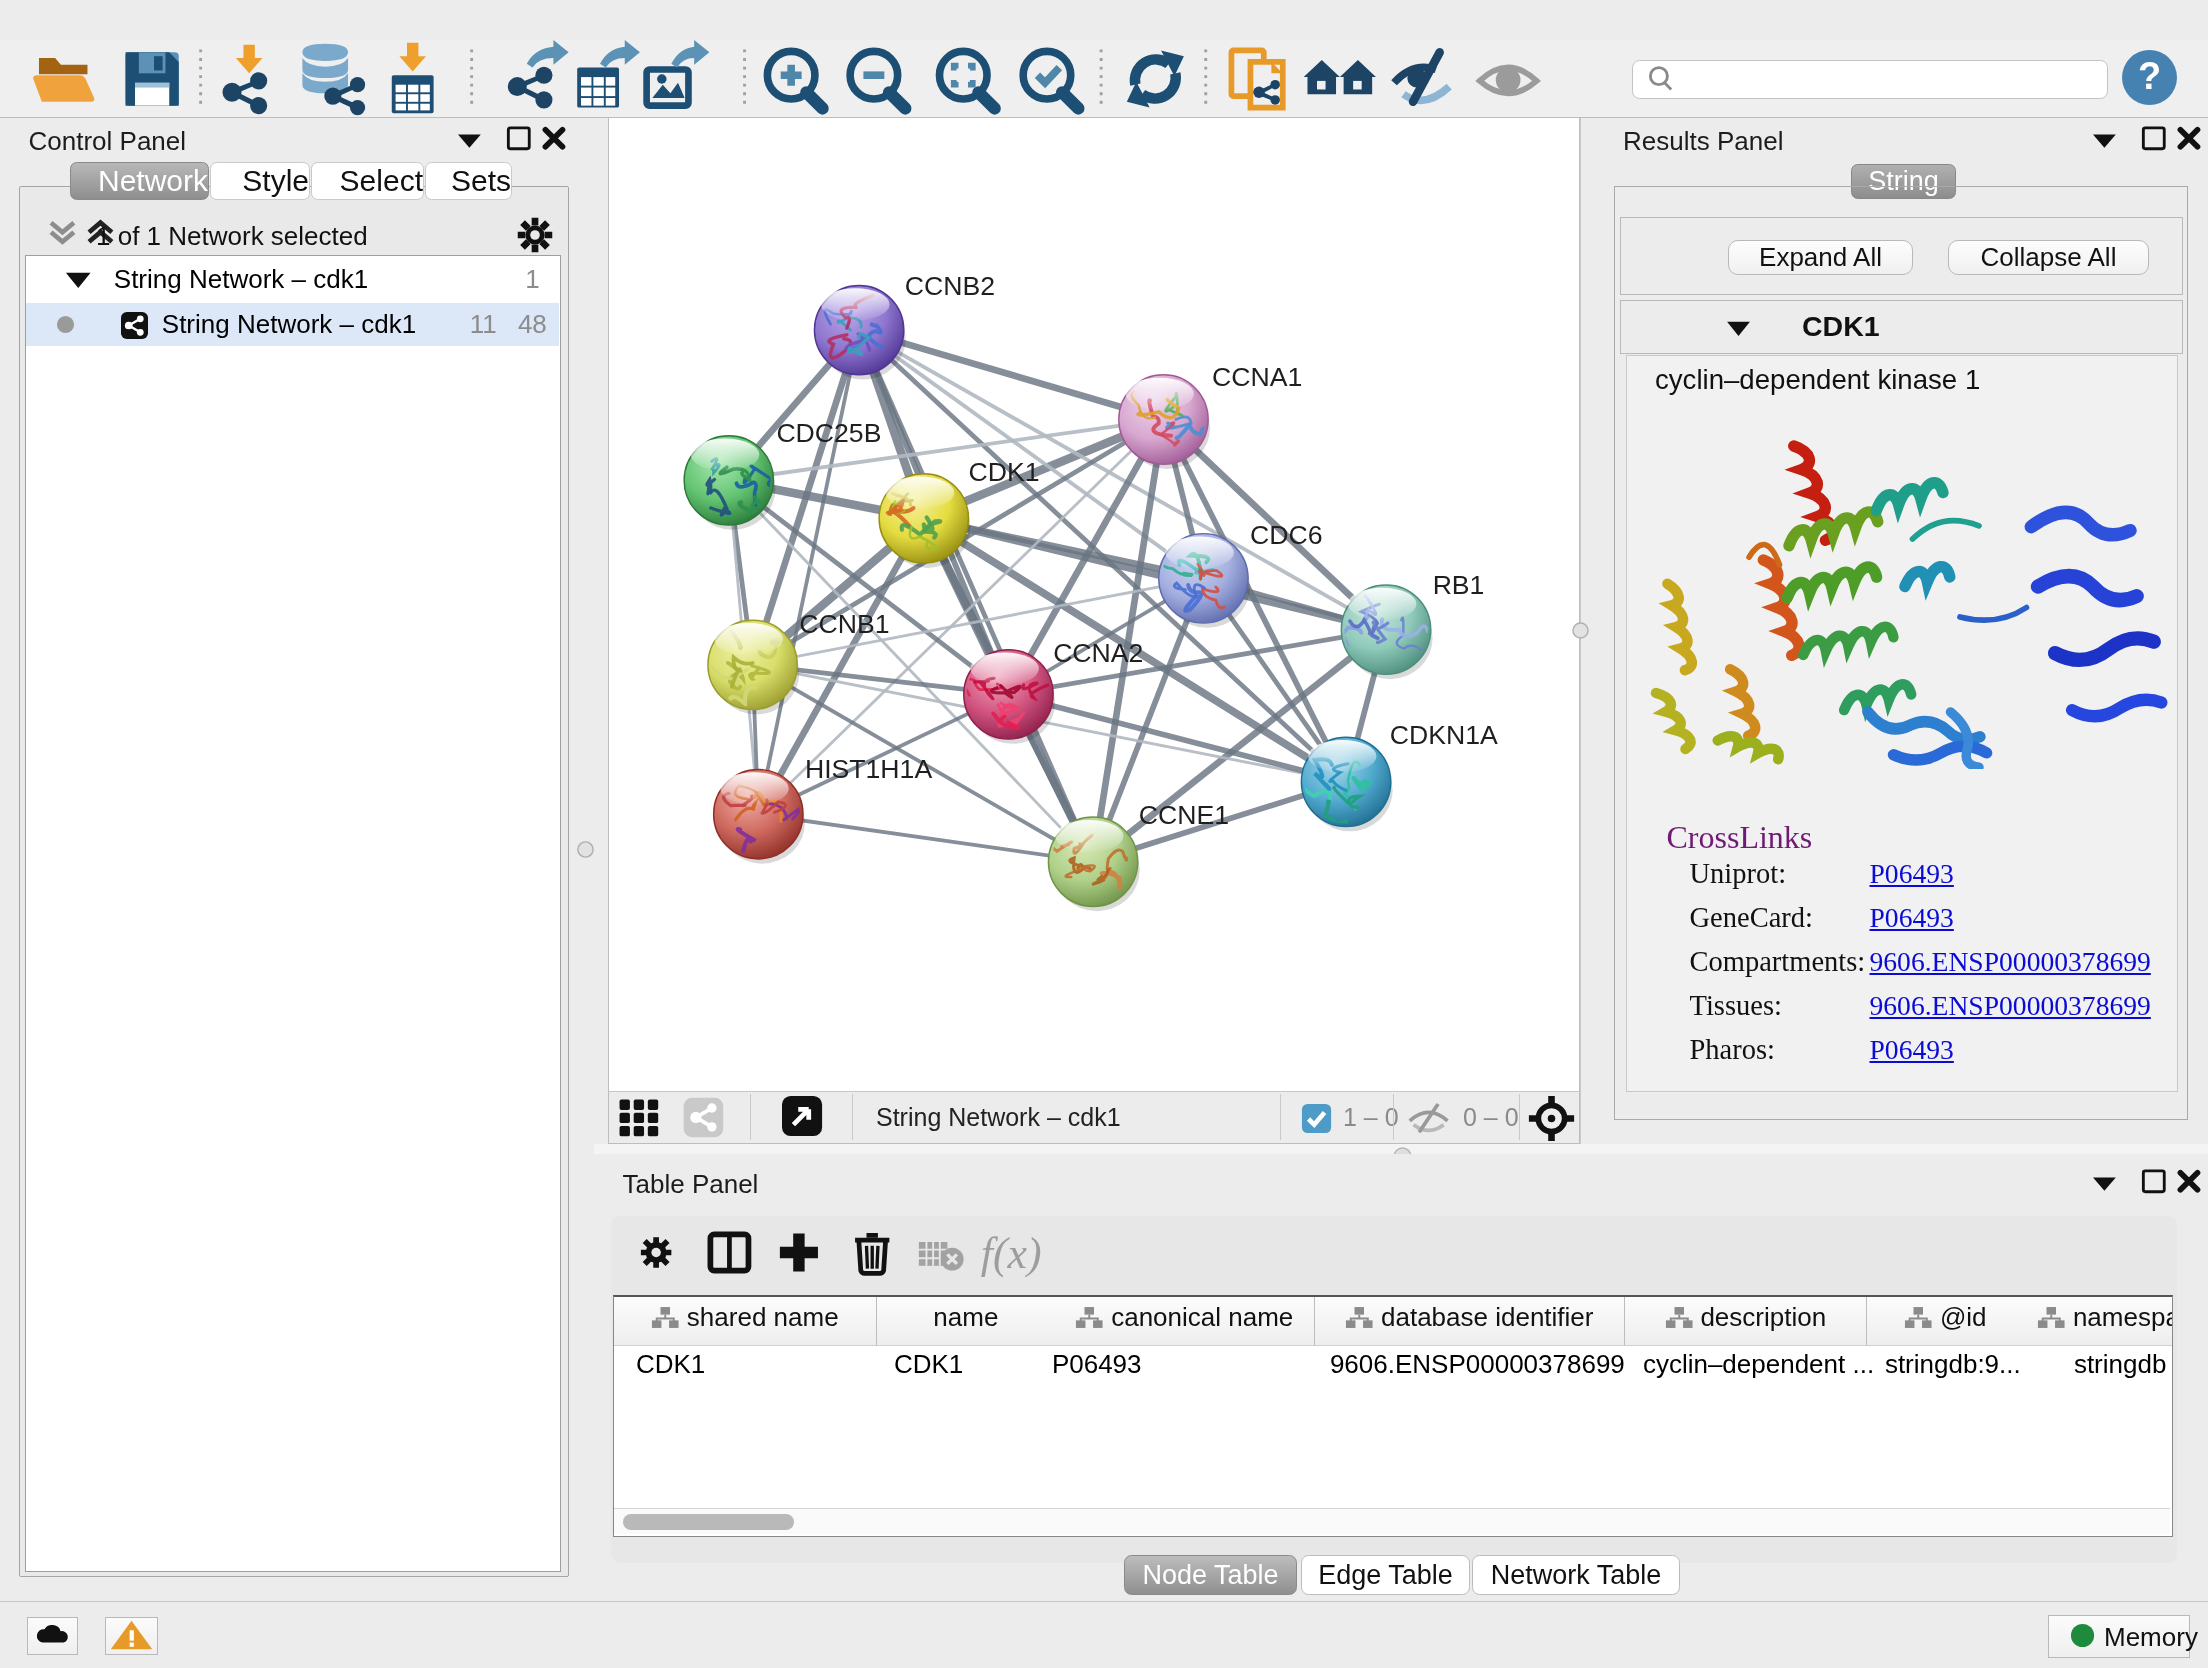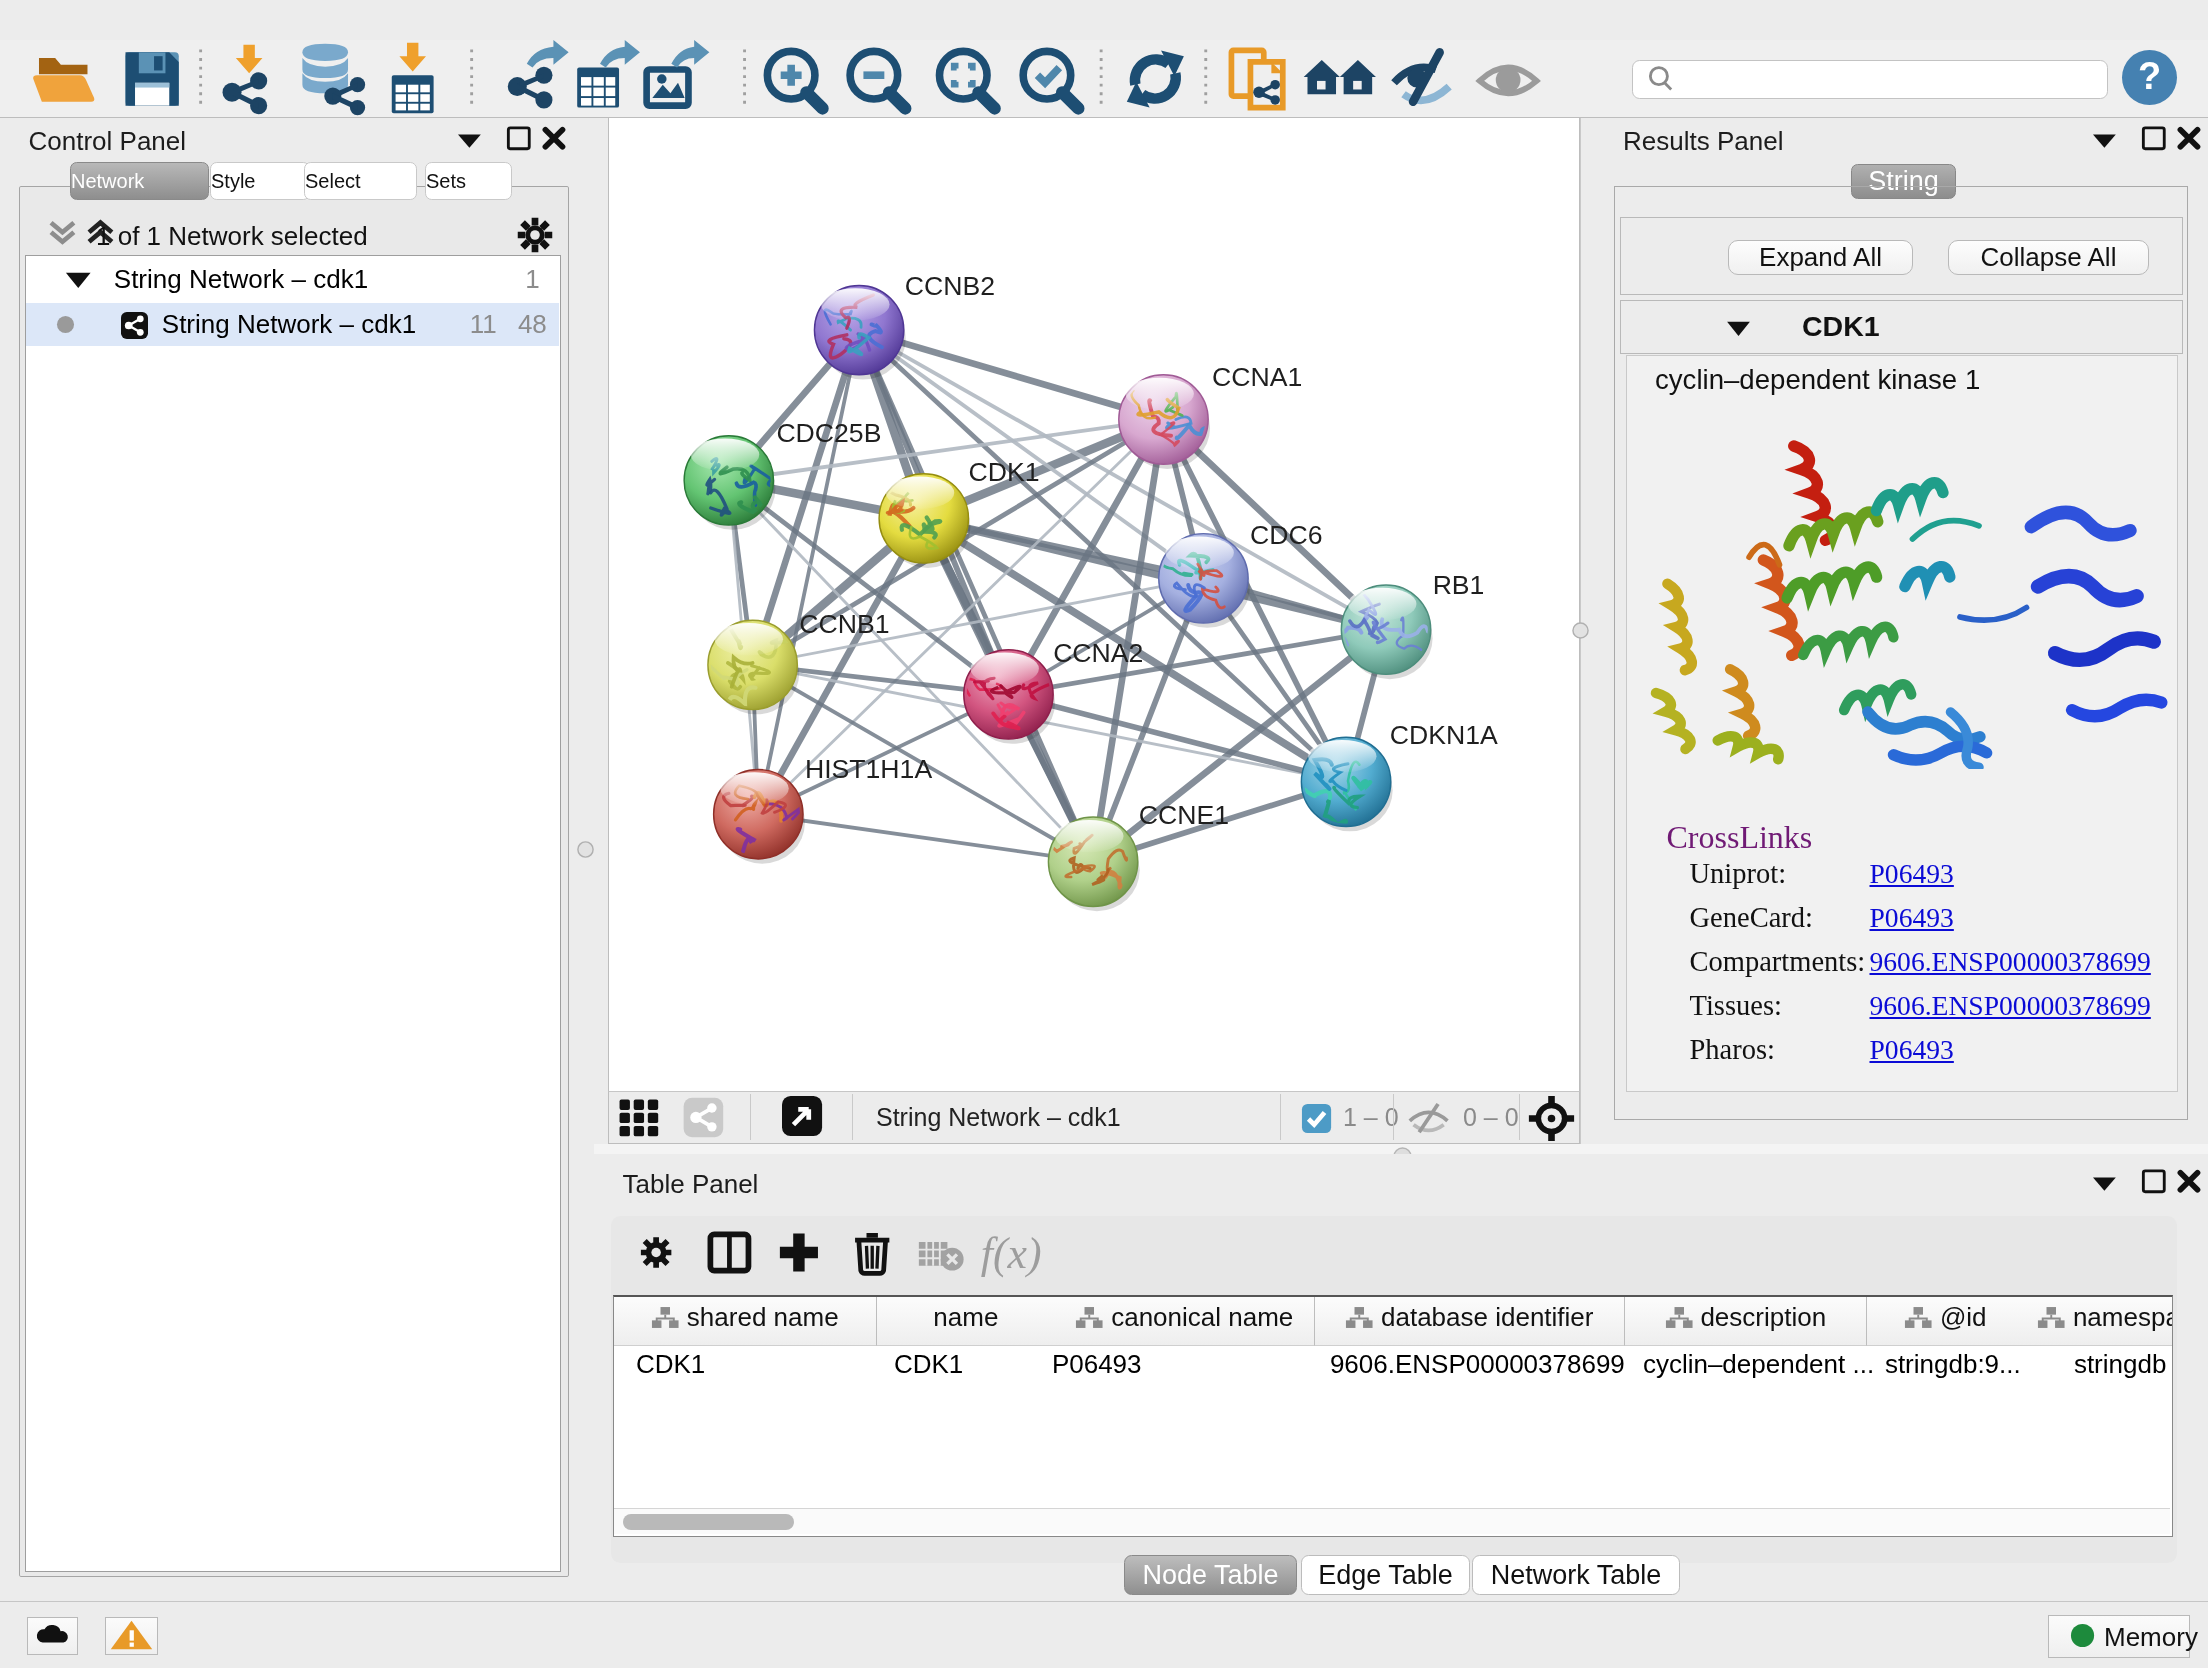--- a/index.html
+++ b/index.html
@@ -12,21 +12,21 @@
 #titlebar { left:0; top:0; width:2208px; height:39px;
   background:linear-gradient(#ededed,#dcdcdc); border-bottom:1px solid #b4b4b4; }
 .tl { position:absolute; top:11.4px; width:22px; height:22px; border-radius:50%;
   background:#90908f; border:1px solid #7e7e7d; }
 #wtitle { position:absolute; top:5.7px; left:0; width:2208px; text-align:center;
   font-size:27.6px; font-weight:bold; color:#404040; }
 
 
 .paneltitle { font-size:26px; color:#1c1c1c; }
 .tab { position:absolute; height:38px; z-index:5; background:#fff; border:1px solid #c9c9c9;
-  border-radius:6.7px; font-size:20px; color:#111; text-align:left; line-height:36px; }
+  border-radius:6.7px; font-size:30px; color:#111; text-align:right; line-height:36px; }
 .tabsel { background:linear-gradient(#b8b8b8,#8e8e8e); color:#fff;
   border:1px solid #8a8a8a; }
 #cpbox { left:19px; top:186px; width:550px; height:1391px;
   border:1.9px solid #a5a5a5; background:#e9e9e9; border-radius:1.9px; }
 #cplist { position:absolute; left:4.8px; top:68px; width:536px; height:1317px;
   background:#fff; border:1.9px solid #9e9e9e; }
 .cprow { position:absolute; left:0; width:533px; height:43px; font-size:26px;
   color:#000; }
 .count { position:absolute; color:#8c8c8c; }
 
@@ -621,21 +621,21 @@
   </div>
 
   <div class="abs paneltitle" style="left:28.5px;top:126px">Control Panel</div>
   <svg class="abs" width="114" height="28.5" style="left:458px;top:125px" viewBox="0 0 120 30">
     <path d="M0,10 L24,10 L12,24 Z" fill="#111"></path>
     <rect x="53" y="3" width="22" height="22" fill="none" stroke="#111" stroke-width="3" rx="2"></rect>
     <path d="M92,5 L110,23 M110,5 L92,23" stroke="#111" stroke-width="6" stroke-linecap="round"></path>
   </svg>
   <div class="abs tab tabsel" style="left:70px;top:162px;width:139px">Network</div>
   <div class="abs tab" style="left:210px;top:162px;width:100px">Style</div>
-  <div class="abs tab" style="left:304px;top:162px;width:113px">Select</div>
+  <div class="abs tab" style="left:311px;top:162px;width:113px">Select</div>
   <div class="abs tab" style="left:425px;top:162px;width:87px">Sets</div>
   <div id="cpbox" class="abs">
     <svg class="abs" width="105" height="38" style="left:27px;top:29.5px" viewBox="0 0 110 40">
       <g fill="none" stroke="#8d8d8d" stroke-width="5">
         <path d="M4,6 L16,16 L28,6 M4,16 L16,26 L28,16"></path>
       </g>
       <g fill="none" stroke="#222" stroke-width="5">
         <path d="M44,16 L56,6 L68,16 M44,26 L56,16 L68,26"></path>
       </g>
     </svg>

